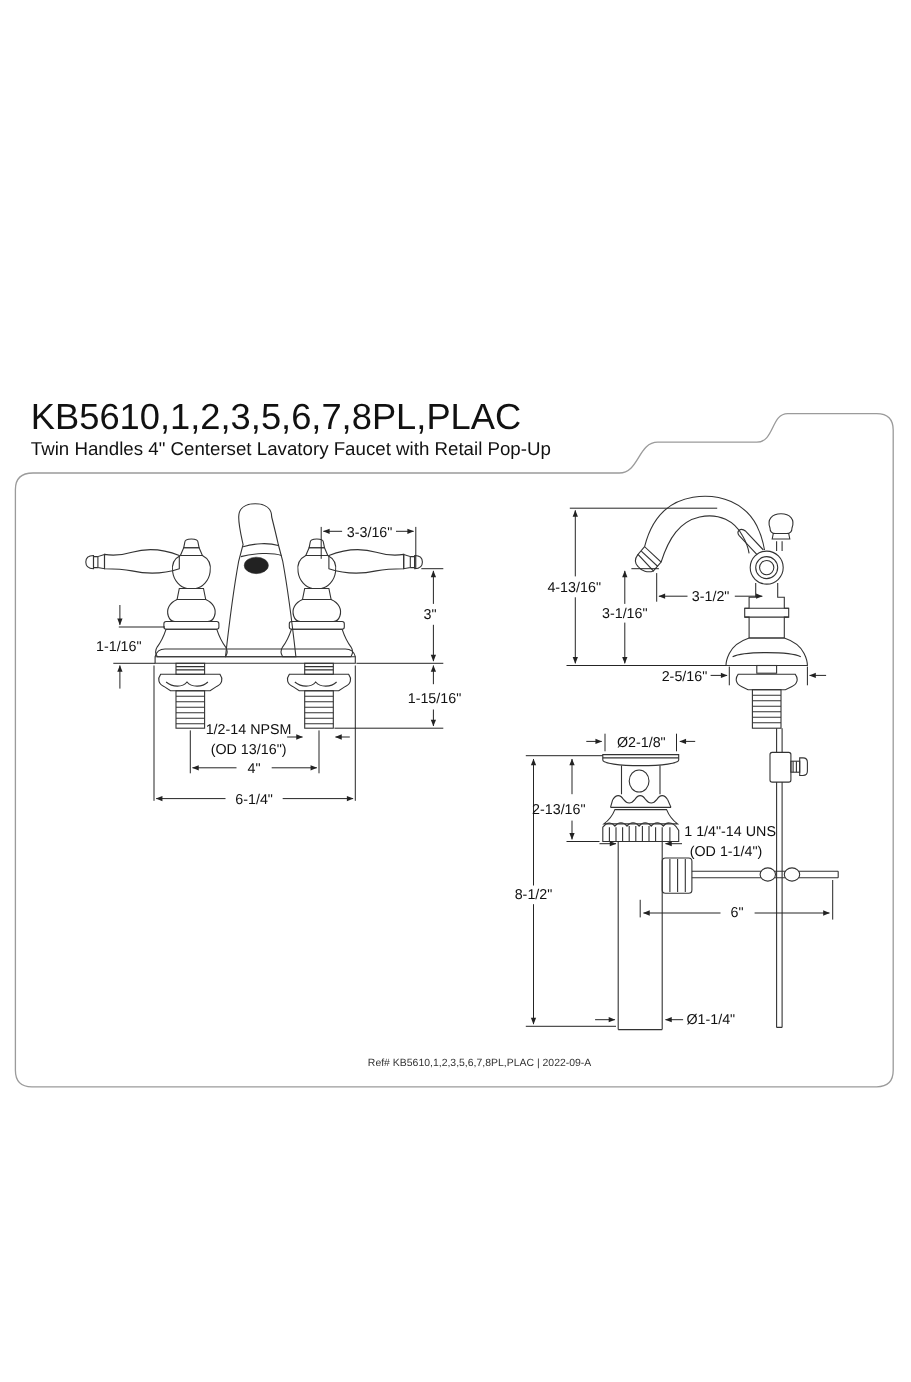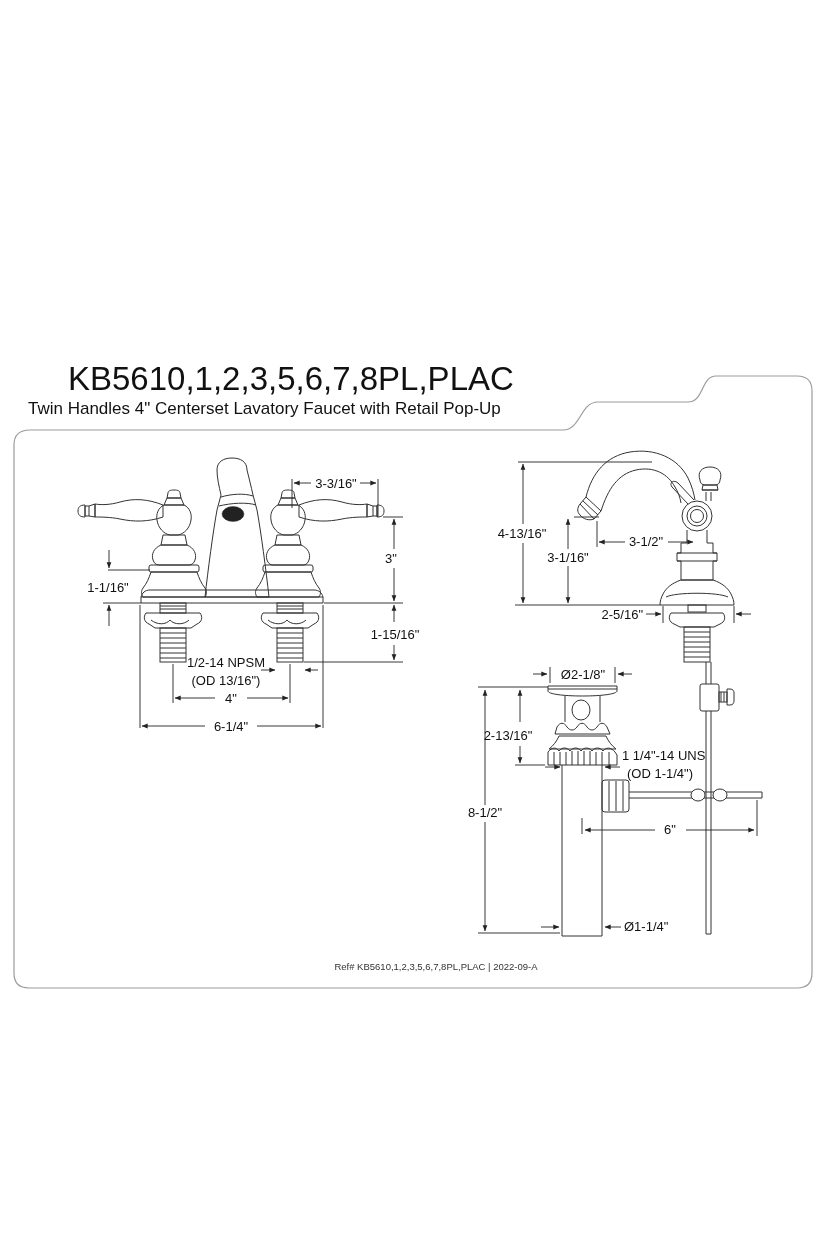--- a/index.html
+++ b/index.html
@@ -1,19 +1,19 @@
 <!DOCTYPE html>
 <html><head>
 <meta charset="utf-8">
 <style>
   html,body{margin:0;padding:0;background:#ffffff;}
   body{width:828px;height:1256px;position:relative;font-family:"Liberation Sans",sans-serif;}
   .sheet{position:absolute;inset:0;}
   .title-block{position:absolute;left:28px;top:360px;color:#111;}
-  .title{font-size:33px;letter-spacing:0px;line-height:38px;white-space:nowrap;margin-left:40px;}
+  .title{font-size:33px;letter-spacing:0px;line-height:38px;white-space:nowrap;}
   .subtitle{font-size:17px;line-height:21px;white-space:nowrap;}
   .ref{position:absolute;top:961px;left:0;width:800px;text-align:center;font-size:9.5px;color:#333;padding-left:36px;}
   svg{position:absolute;left:0;top:0;}
   .art{stroke:#333;fill:none;stroke-width:1;}
   .artfill{stroke:#333;fill:#222;stroke-width:.5;}
   .dim{stroke:#222;fill:none;stroke-width:.9;}
   .frame{stroke:#9b9b9b;fill:none;stroke-width:1.2;}
   text{fill:#111;font-family:"Liberation Sans",sans-serif;font-size:13px;}
   .knock{fill:#fff;stroke:#333;stroke-width:1;}
 </style>

